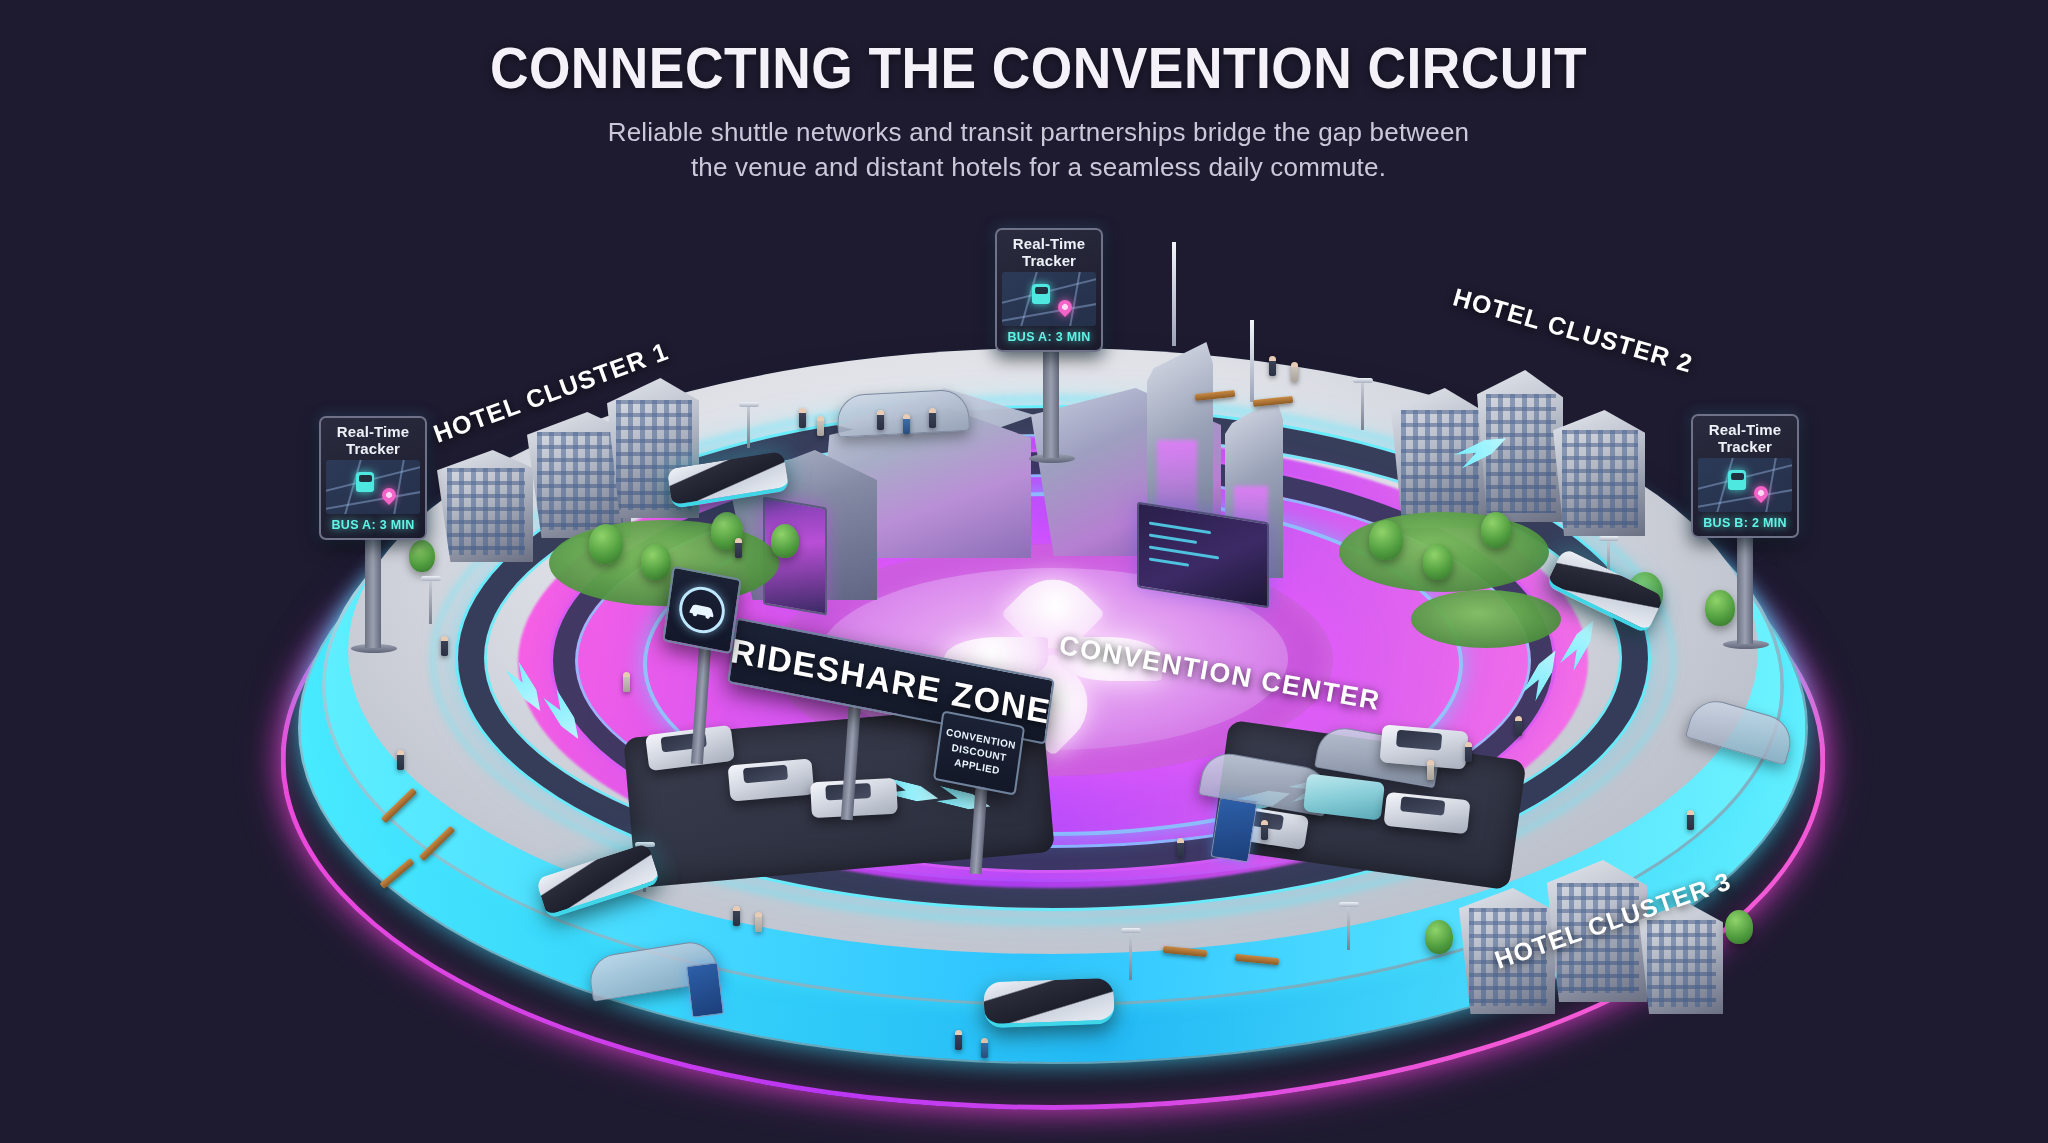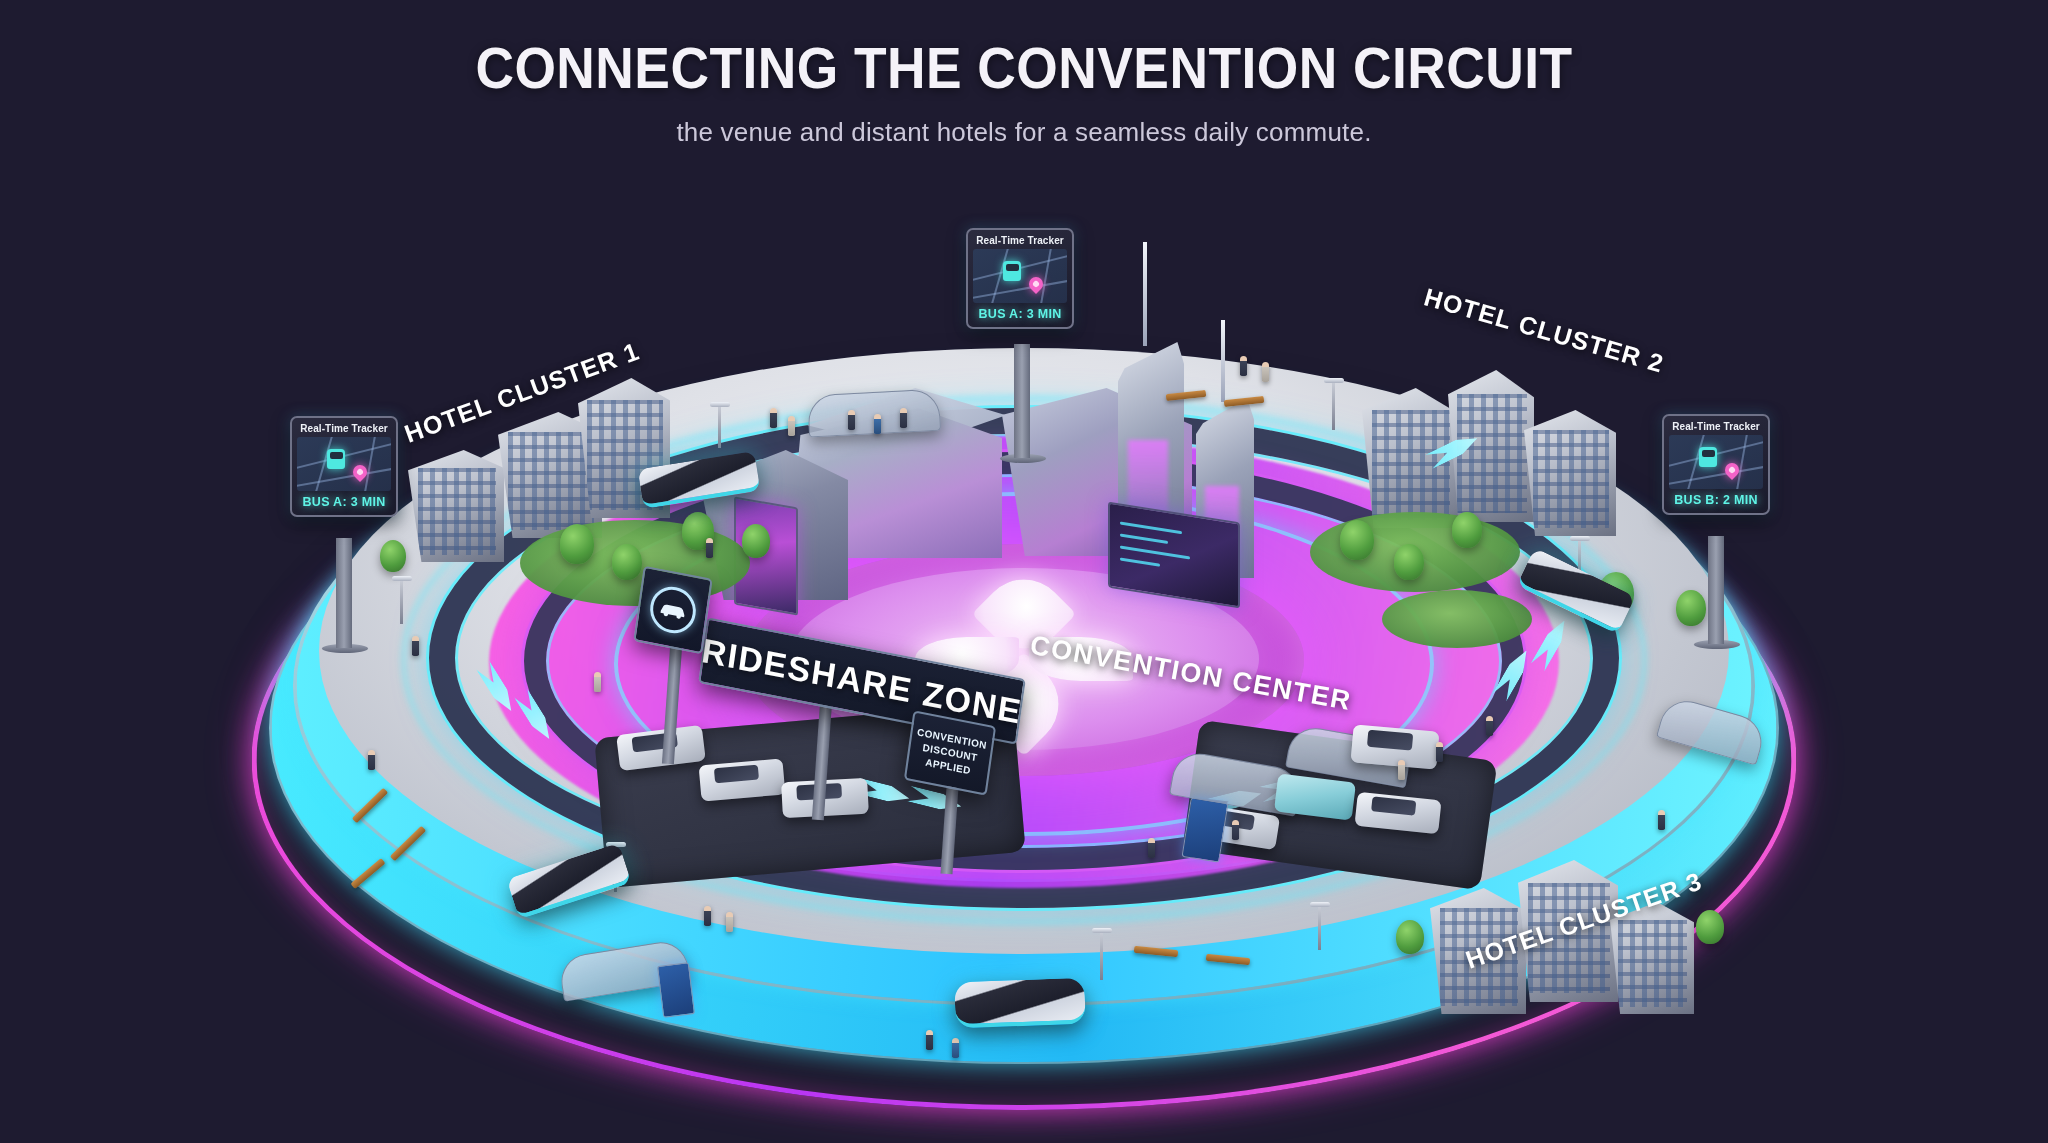--- a/index.html
+++ b/index.html
@@ -3,21 +3,21 @@
 <meta charset="utf-8">
 <title>Connecting the Convention Circuit</title>
 <style>
   * { margin:0; padding:0; box-sizing:border-box; }
   html,body { width:2048px; height:1143px; overflow:hidden; }
   body {
     background:#1e1b30;
     font-family:"Liberation Sans", sans-serif;
     position:relative;
   }
-  #stage { position:absolute; inset:0; overflow:hidden; }
+  #stage { position:absolute; inset:0; overflow:hidden;margin-left:29px; }
 
   
   .header { position:absolute; top:34px; left:0; width:100%; text-align:center; z-index:60; }
   .title {
     font-size:58px; font-weight:bold; letter-spacing:0.5px;
     color:#f4f2f8; text-transform:uppercase;
     font-family:"Liberation Sans", sans-serif;
     transform:scaleX(0.92); text-shadow:0 2px 10px rgba(0,0,0,0.5);
   }
   .subtitle {
@@ -214,21 +214,21 @@
 
   
   .tracker {
     position:absolute; width:108px;
     background:linear-gradient(160deg,#2b2b3f,#1a1a2b);
     border:2px solid #6f7288; border-radius:7px;
     padding:5px 5px 6px; z-index:40;
     box-shadow:0 6px 18px rgba(0,0,0,0.6), 0 0 14px rgba(90,200,255,0.25);
   }
   .tracker .t-title {
-    font-size:10px; font-weight:bold; color:#eef1f7; text-align:center;
+    font-size:15px; font-weight:bold; color:#eef1f7; text-align:center;
     letter-spacing:0.1px; margin-bottom:3px;
   }
   .tracker .t-map {
     height:54px; border-radius:3px; position:relative; overflow:hidden;
     background:linear-gradient(150deg,#2c3a57,#25304a);
   }
   .t-map .street { position:absolute; background:rgba(150,180,225,0.45); }
   .t-bus-ic {
     position:absolute; left:30px; top:12px; width:18px; height:20px;
     border-radius:4px 4px 3px 3px; background:#4ee8e0;
@@ -381,20 +381,21 @@
   }
 </style>
 </head>
 <body>
 
 <div id="stage">
 
   <div class="header">
     <div class="title">CONNECTING THE CONVENTION CIRCUIT</div>
     <div class="subtitle">
+      <div>Reliable shuttle networks and transit partnerships bridge the gap between</div>
       <div>the venue and distant hotels for a seamless daily commute.</div>
     </div>
   </div>
 
   <div class="scene">
 
     <div class="disc disc-shadow"></div>
     <div class="disc disc-base3"></div>
     <div class="disc rim-magenta-outer"></div>
     <div class="disc disc-base2"></div>

